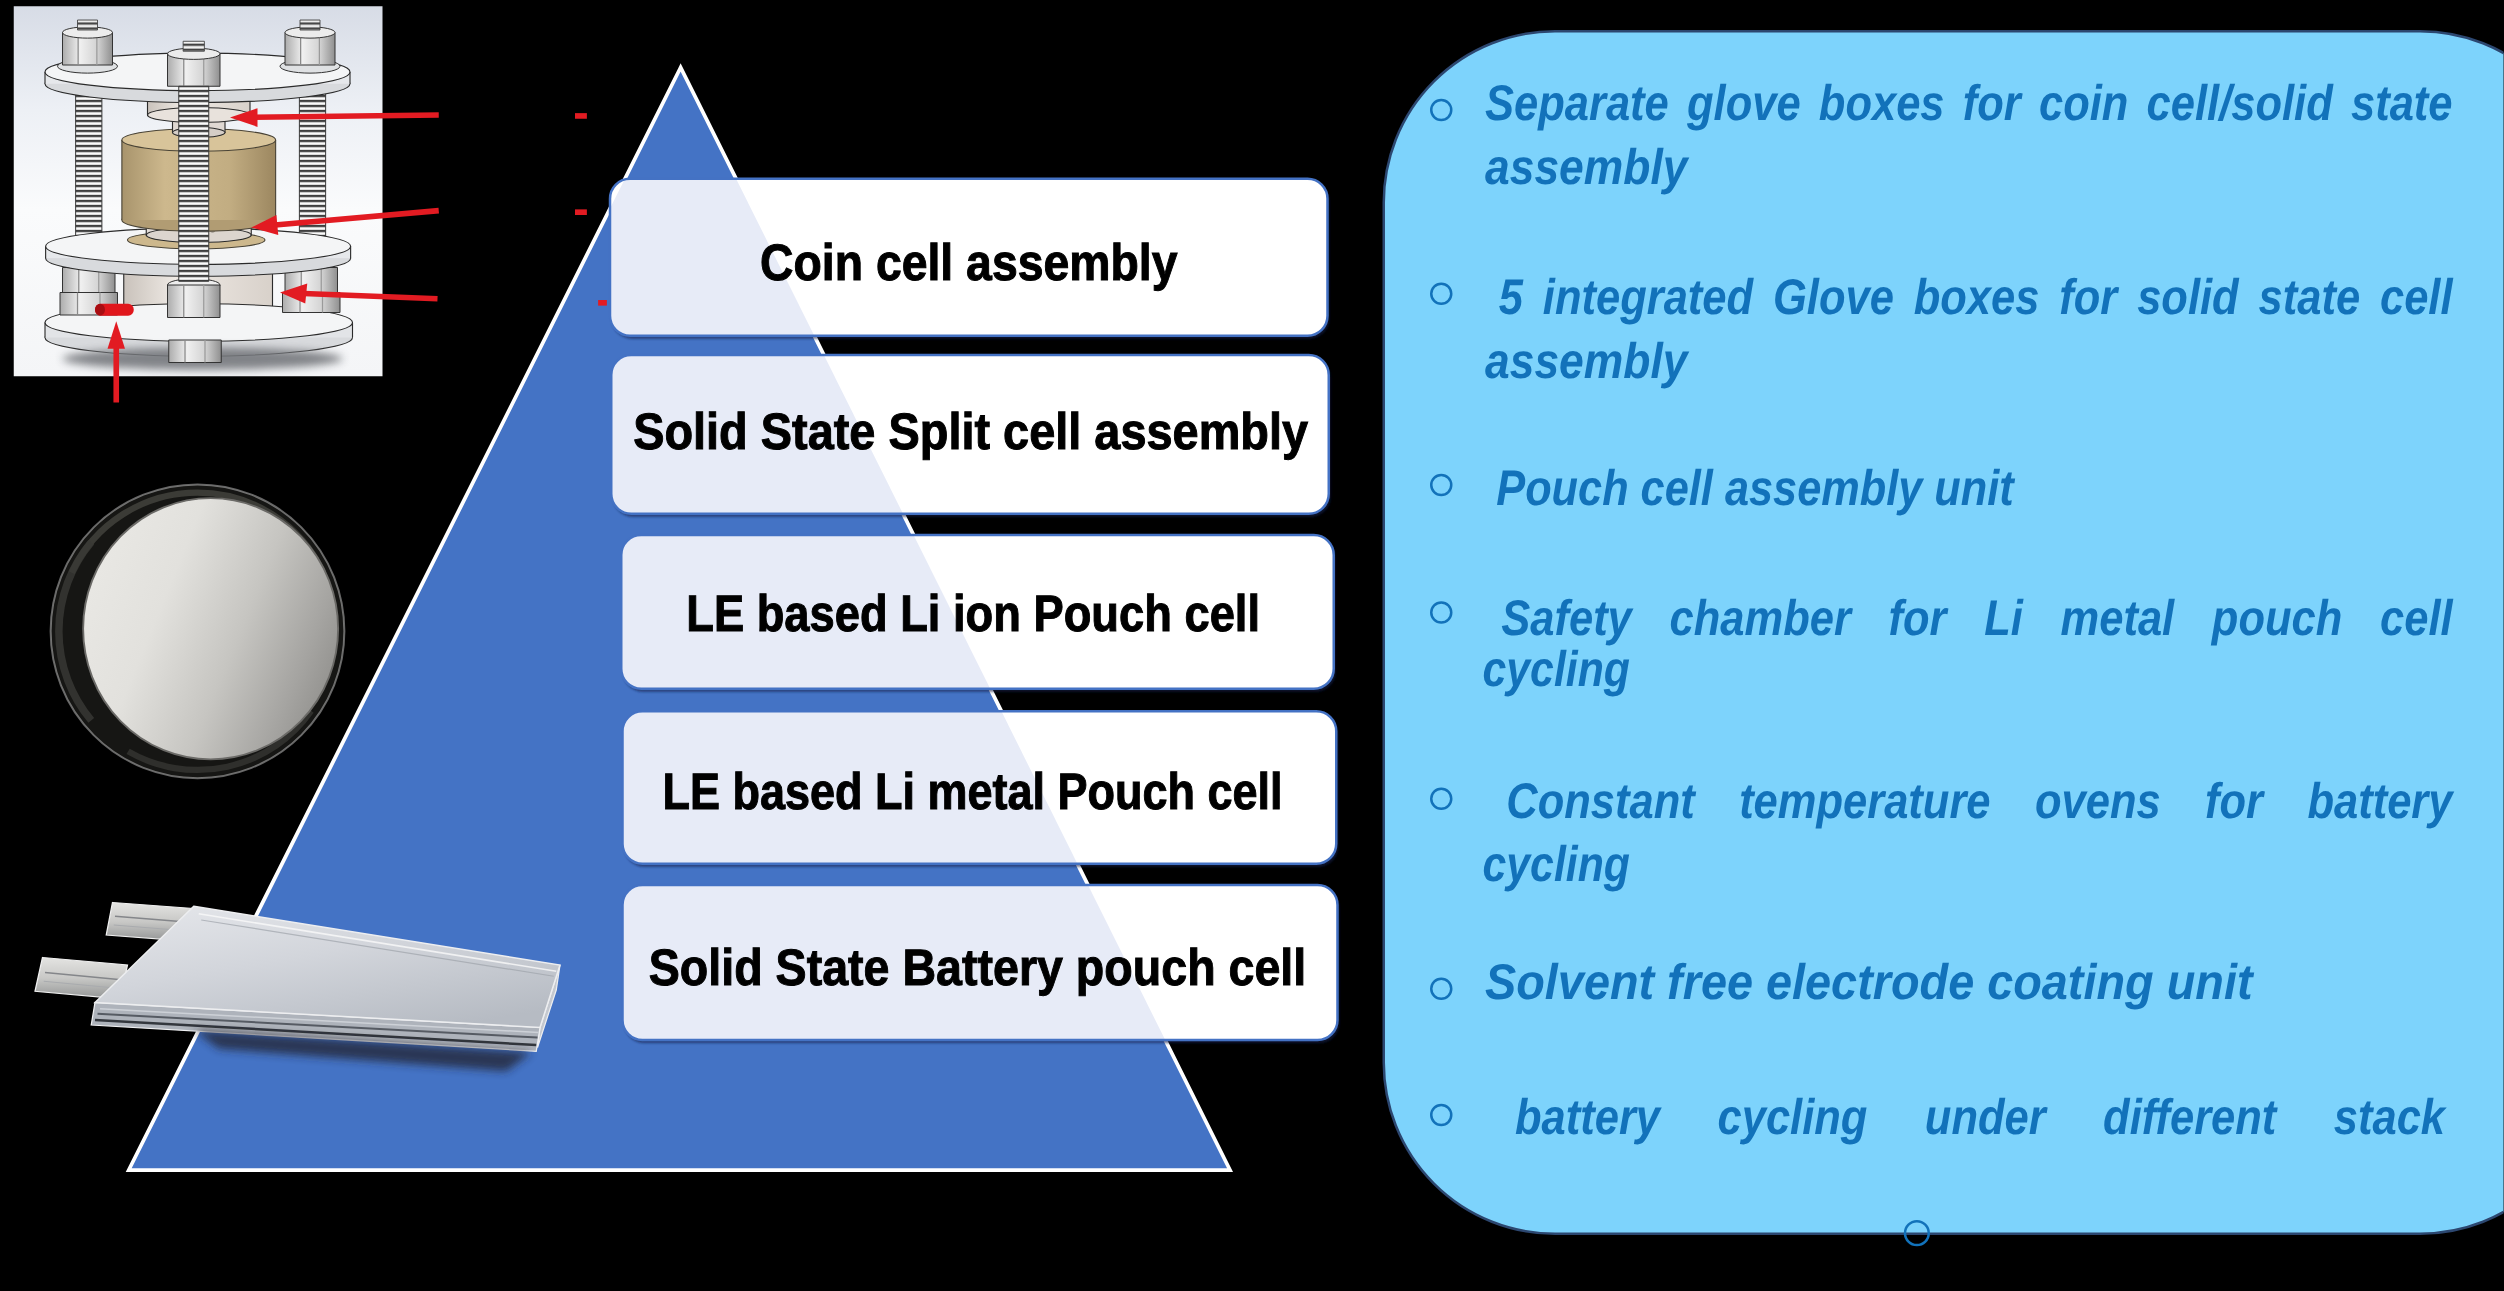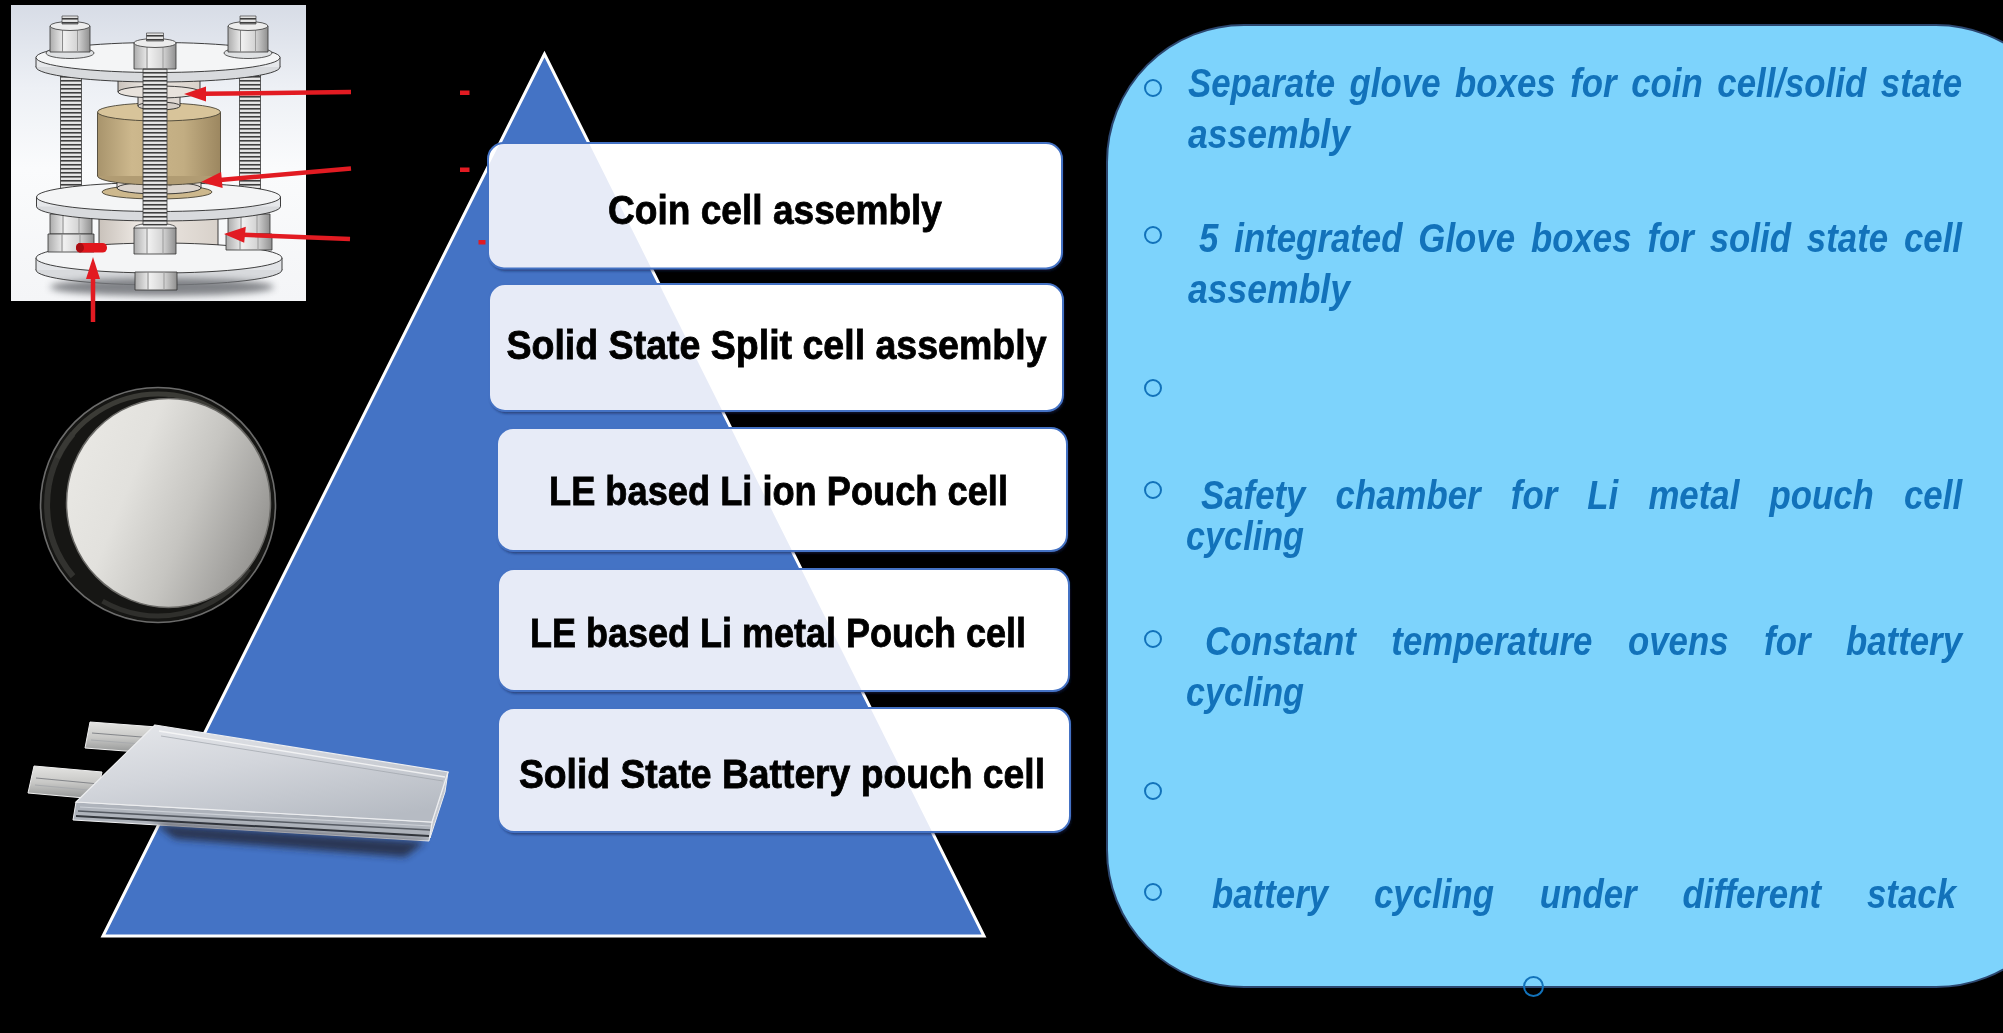--- a/index.html
+++ b/index.html
@@ -259,29 +259,31 @@
   <div id="panel">
     <div class="bu" style="top:53px"></div>
     <div class="bl" style="top:34px"><span id="t1" style="transform:scaleX(0.87);word-spacing:5.64px">Separate glove boxes for coin cell/solid state</span></div>
     <div class="bl" style="top:85px"><span id="t2" style="transform:scaleX(0.8885)">assembly</span></div>
 
     <div class="bu" style="top:200px"></div>
     <div class="bl" style="top:189px;left:91px"><span id="t3" style="transform:scaleX(0.87);word-spacing:7.16px">5 integrated Glove boxes for solid state cell</span></div>
     <div class="bl" style="top:240px"><span id="t4" style="transform:scaleX(0.8885)">assembly</span></div>
 
     <div class="bu" style="top:353px"></div>
+    <div class="bl" style="top:342px;left:89px"><span id="t5" style="transform:scaleX(0.8662)">Pouch cell assembly unit</span></div>
 
     <div class="bu" style="top:455px"></div>
     <div class="bl" style="top:446px;left:93px"><span id="t6" style="transform:scaleX(0.87);word-spacing:23.54px">Safety chamber for Li metal pouch cell</span></div>
     <div class="bl" style="top:487px;left:78px"><span id="t7" style="transform:scaleX(0.8561)">cycling</span></div>
 
     <div class="bu" style="top:604px"></div>
     <div class="bl" style="top:592px;left:97px"><span id="t8" style="transform:scaleX(0.87);word-spacing:29.71px">Constant temperature ovens for battery</span></div>
     <div class="bl" style="top:643px;left:78px"><span id="t9" style="transform:scaleX(0.8561)">cycling</span></div>
 
     <div class="bu" style="top:756px"></div>
+    <div class="bl" style="top:737px"><span id="t10" style="transform:scaleX(0.9364)">Solvent free electrode coating unit</span></div>
 
     <div class="bu" style="top:857px"></div>
     <div class="bl" style="top:845px;left:104px"><span id="t11" style="transform:scaleX(0.87);word-spacing:41.71px">battery cycling under different stack</span></div>
 
     <div style="position:absolute;left:415px;top:950px;width:17px;height:17px;border:2.5px solid #1272BA;border-radius:50%;"></div>
   </div>
 </div>
 
 </body></html>

